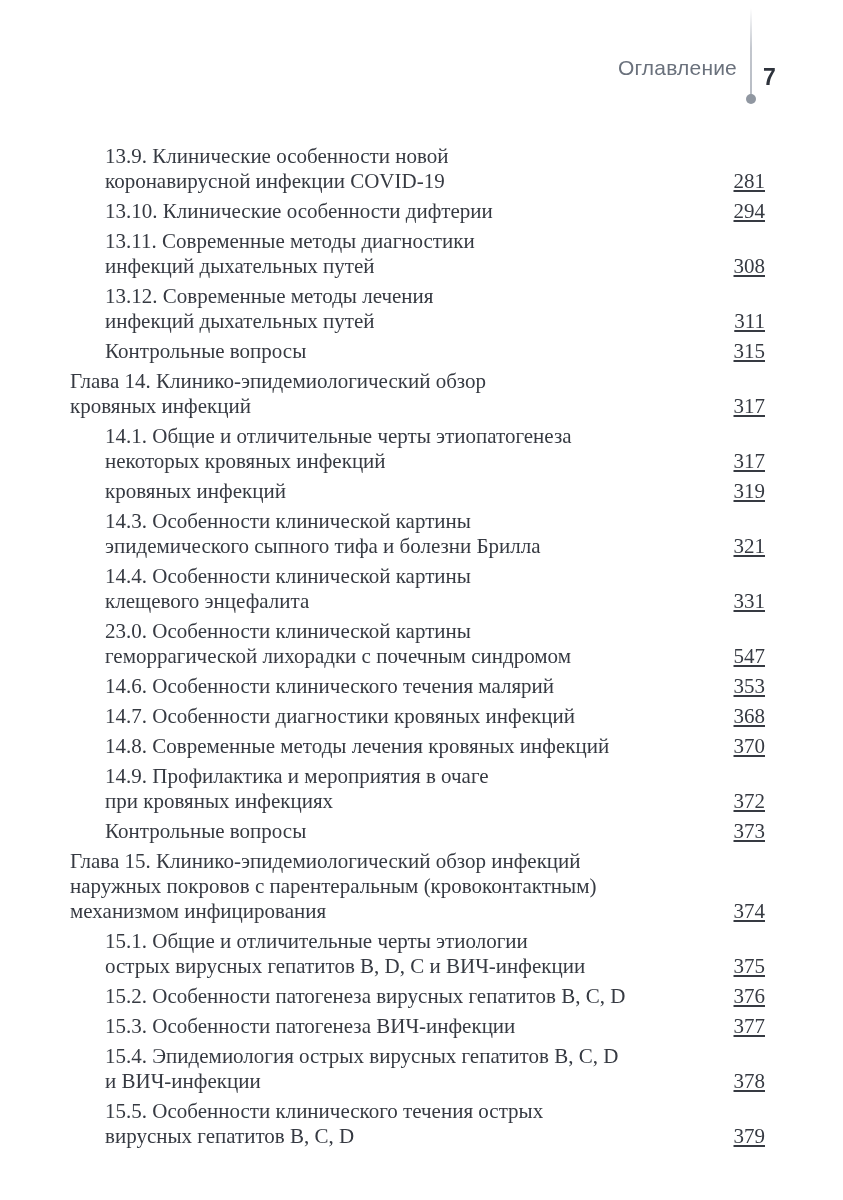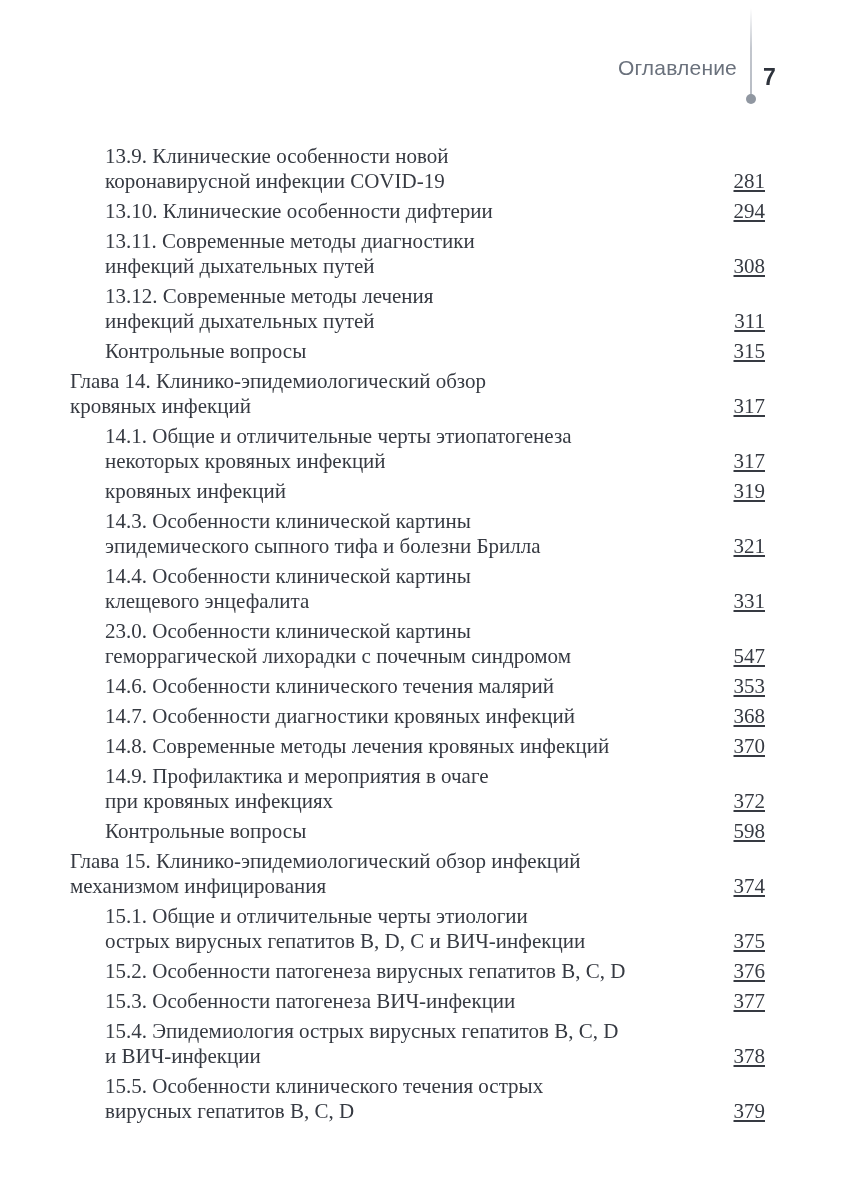--- a/index.html
+++ b/index.html
@@ -202,25 +202,26 @@
       <div class="line last">
         <span class="txt">при кровяных инфекциях</span>
         <span class="leader"></span>
         <span class="pageref">372</span>
       </div>
     </div>
     <div class="entry item">
       <div class="line last">
         <span class="txt">Контрольные вопросы</span>
         <span class="leader"></span>
-        <span class="pageref">598</span>
+        <span class="pageref">373</span>
       </div>
     </div>
     <div class="entry chapter">
       <div class="line"><span class="txt"><span class="bold">Глава 15.</span> Клинико-эпидемиологический обзор инфекций</span></div>
+      <div class="line"><span class="txt">наружных покровов с парентеральным (кровоконтактным)</span></div>
       <div class="line last">
         <span class="txt">механизмом инфицирования</span>
         <span class="leader"></span>
         <span class="pageref">374</span>
       </div>
     </div>
     <div class="entry item">
       <div class="line"><span class="txt">15.1. Общие и отличительные черты этиологии</span></div>
       <div class="line last">
         <span class="txt">острых вирусных гепатитов B, D, C и ВИЧ-инфекции</span>

